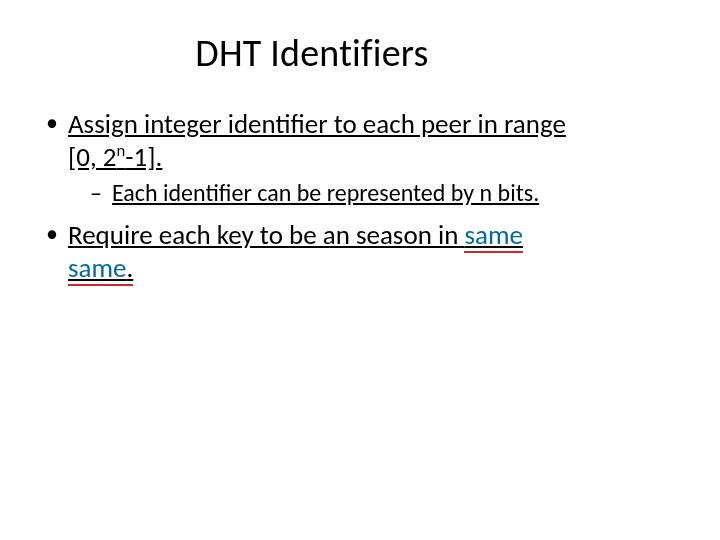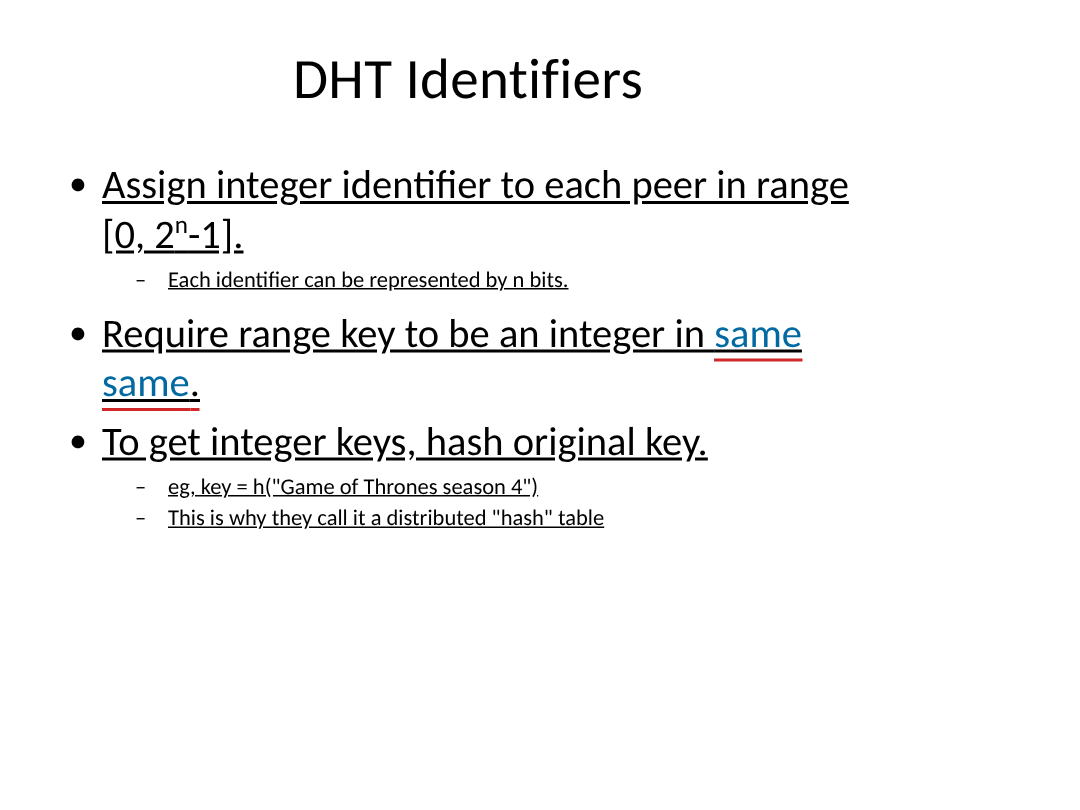--- a/index.html
+++ b/index.html
@@ -46,21 +46,21 @@
     font-size: 24px;
   }
   ul.level2 {
     list-style: none;
     padding-left: 22px;
     margin: 4px 0 10px 0;
   }
   ul.level2 > li {
     position: relative;
     padding-left: 22px;
-    font-size: 15px;
+    font-size: 24px;
     line-height: 1.28;
     margin-bottom: 2px;
   }
   ul.level2 > li::before {
     content: "–";
     position: absolute;
     left: 0;
     top: 0;
   }
   .sup {
@@ -89,29 +89,18 @@
     <li>
       <span>Assign integer identifier to each peer in range [0, 2</span><span class="sup">n</span><span>-1].</span>
       <ul class="level2">
         <li>
           <span>Each identifier can be represented by n bits.</span>
         </li>
       </ul>
     </li>
 
     <li>
-      <span>Require range key to be an integer in </span><span class="red-underline">same</span><span> </span><span class="red-underline">same</span><span class="red-dot">.</span>
+      <span>Require each key to be an season in </span><span class="red-underline">same</span><span> </span><span class="red-underline">same</span><span class="red-dot">.</span>
     </li>
 
-    <li>
-      <span>To get integer keys, hash original key.</span>
-      <ul class="level2">
-        <li>
-          <span>eg, key = h("Game of Thrones season 4")</span>
-        </li>
-        <li>
-          <span>This is why they call it a distributed "hash" table</span>
-        </li>
-      </ul>
-    </li>
 
   </ul>
 </div>
 
 </body></html>

